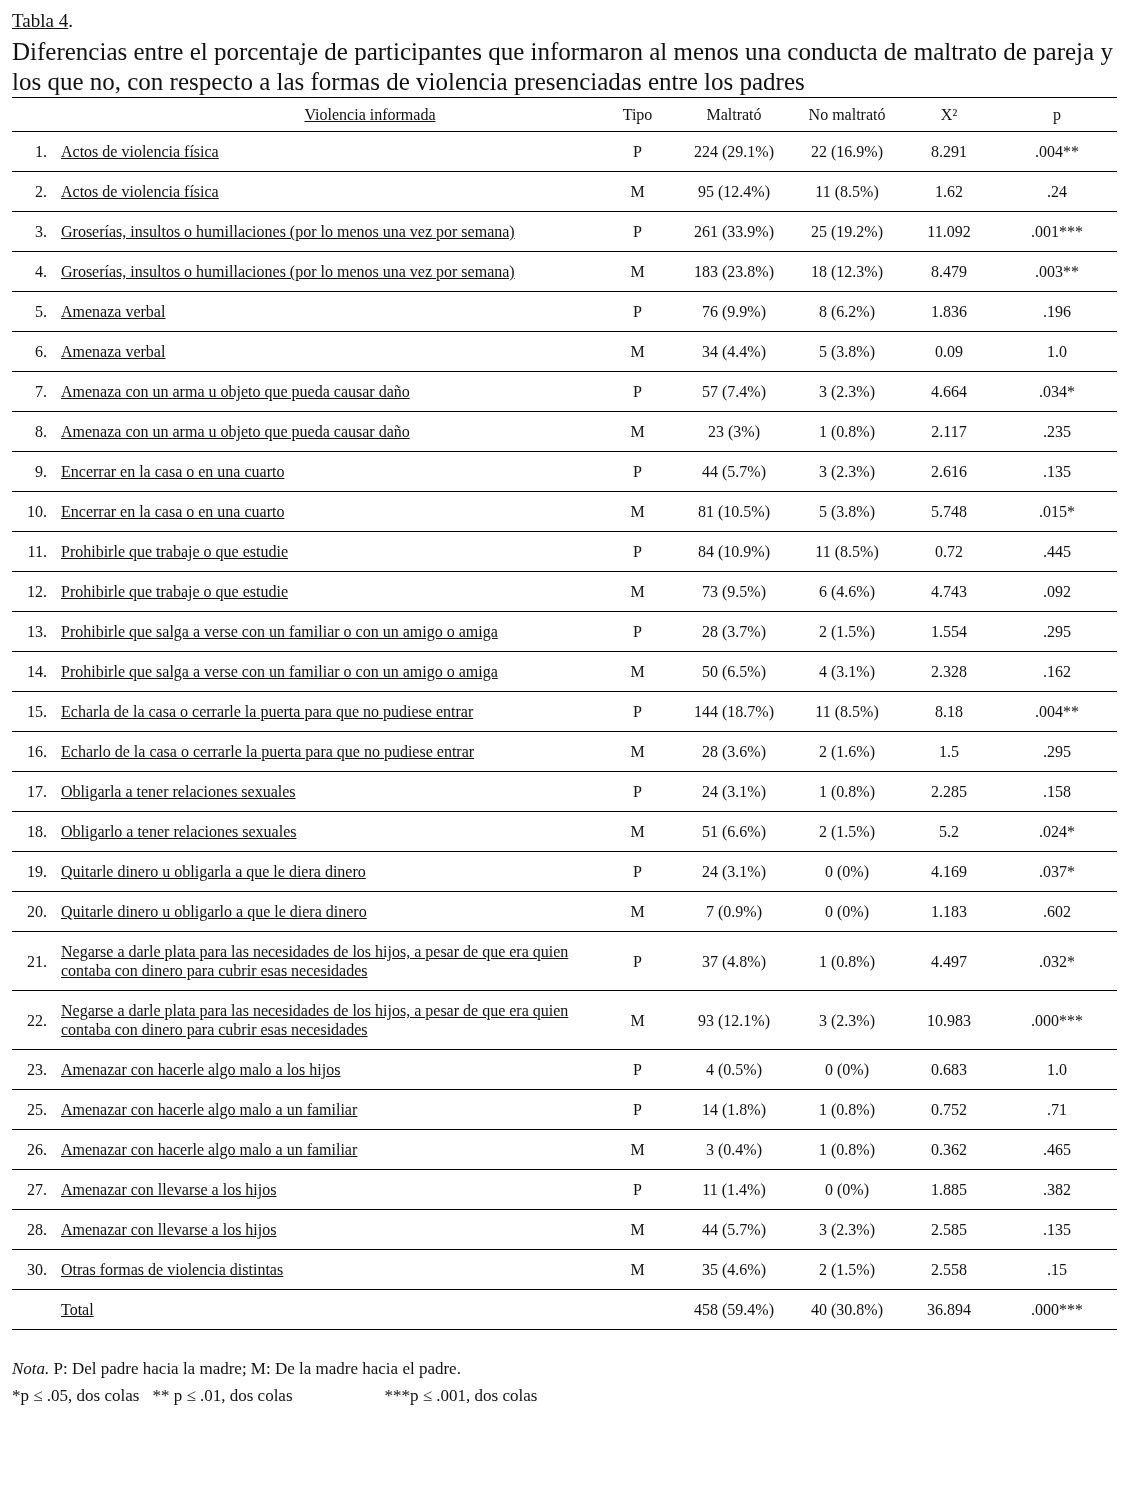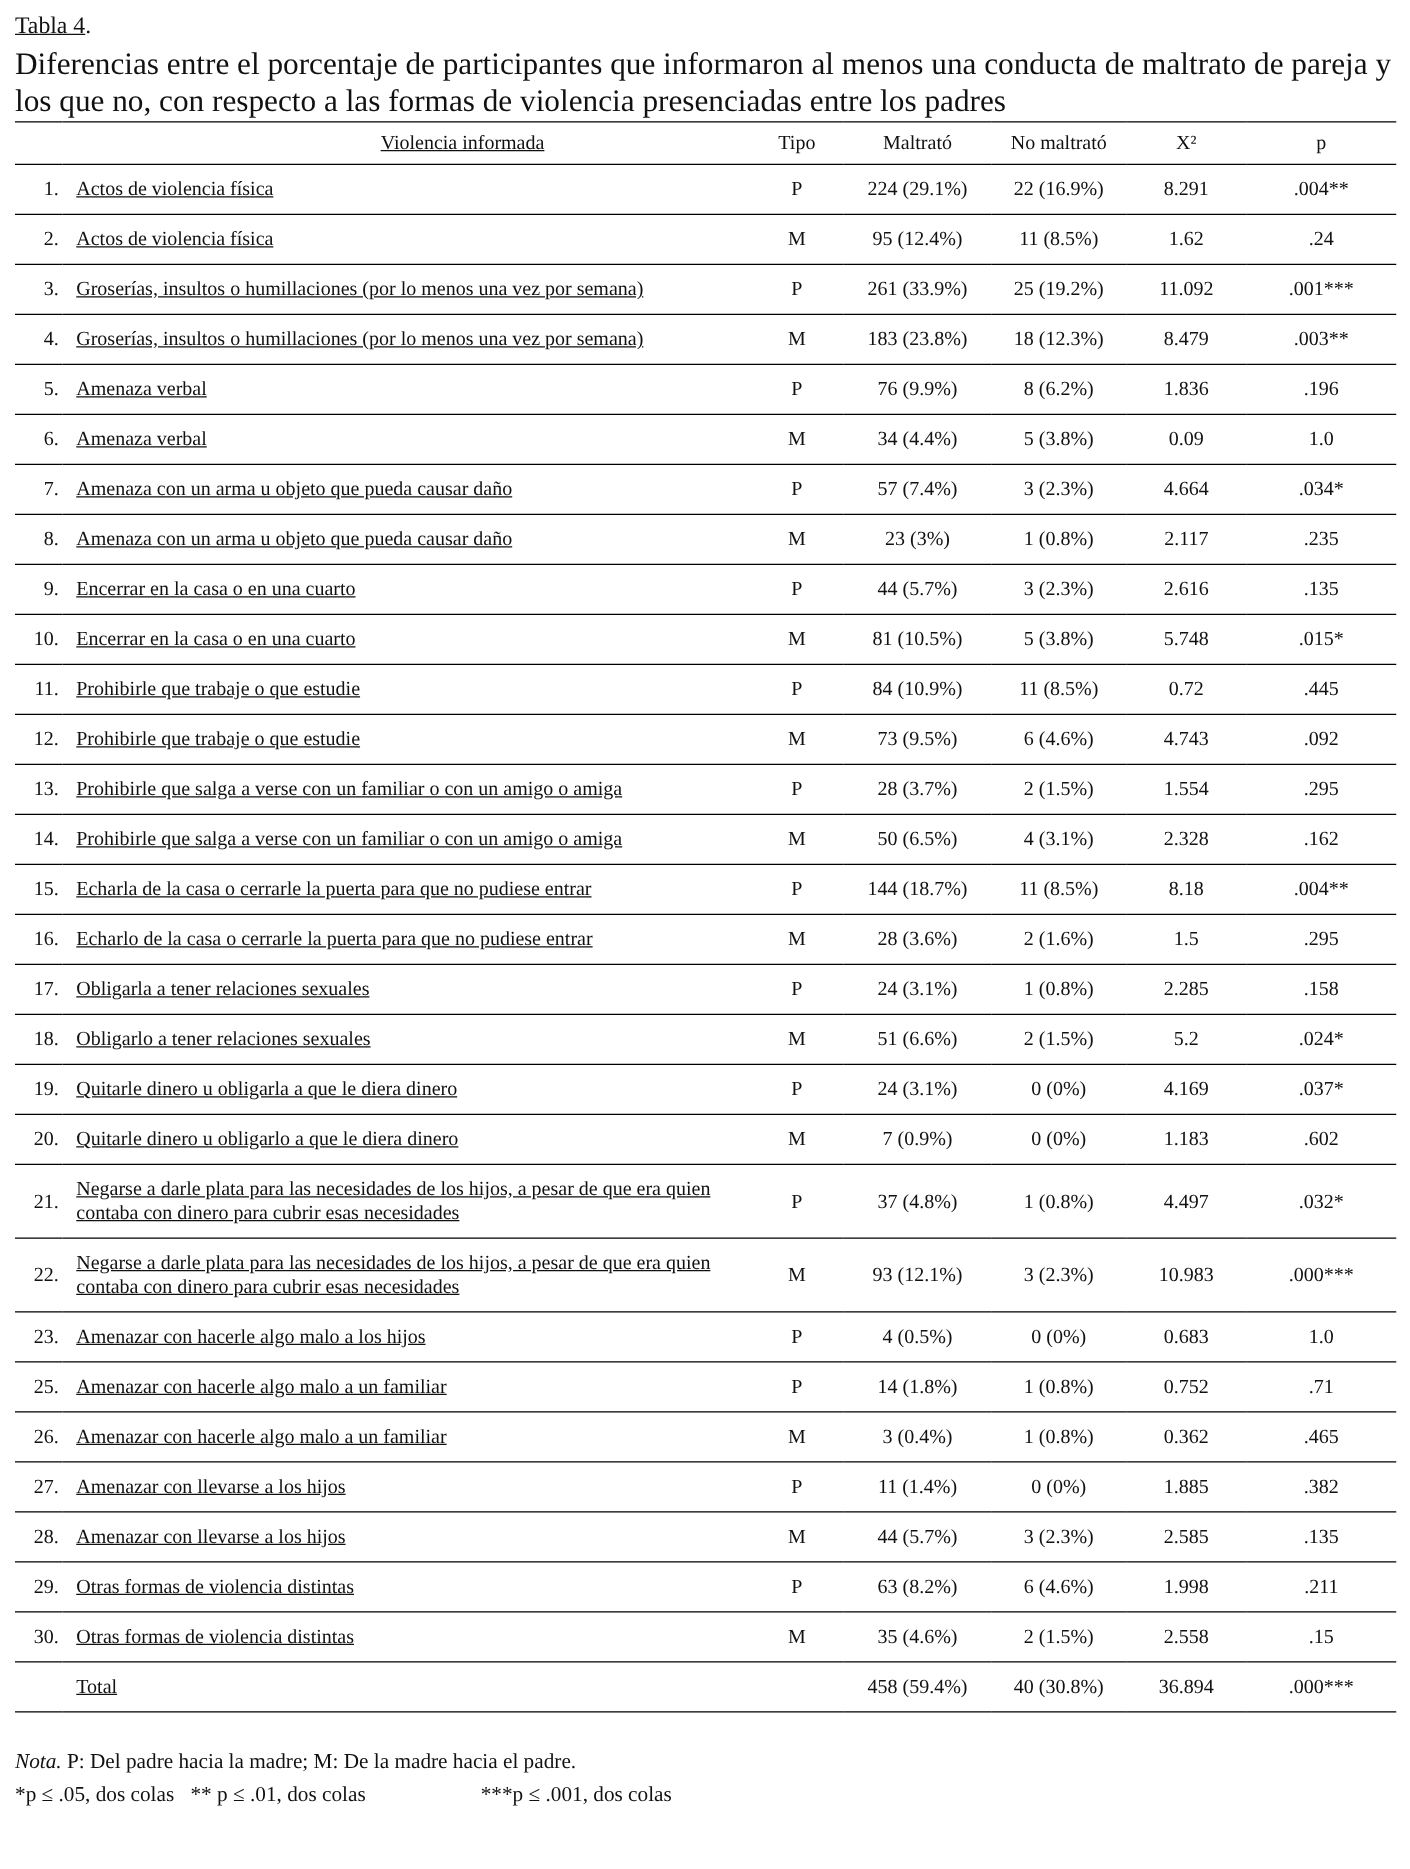--- a/index.html
+++ b/index.html
@@ -347,29 +347,20 @@
   <tr>
     <td class="cell-num">28.</td>
     <td class="cell-desc">Amenazar con llevarse a los hijos</td>
     <td>M</td>
     <td>44 (5.7%)</td>
     <td>3 (2.3%)</td>
     <td>2.585</td>
     <td>.135</td>
   </tr>
 
-  <tr>
-    <td class="cell-num">29.</td>
-    <td class="cell-desc">Otras formas de violencia distintas</td>
-    <td>P</td>
-    <td>63 (8.2%)</td>
-    <td>6 (4.6%)</td>
-    <td>1.998</td>
-    <td>.211</td>
-  </tr>
 
   <tr>
     <td class="cell-num">30.</td>
     <td class="cell-desc">Otras formas de violencia distintas</td>
     <td>M</td>
     <td>35 (4.6%)</td>
     <td>2 (1.5%)</td>
     <td>2.558</td>
     <td>.15</td>
   </tr>

